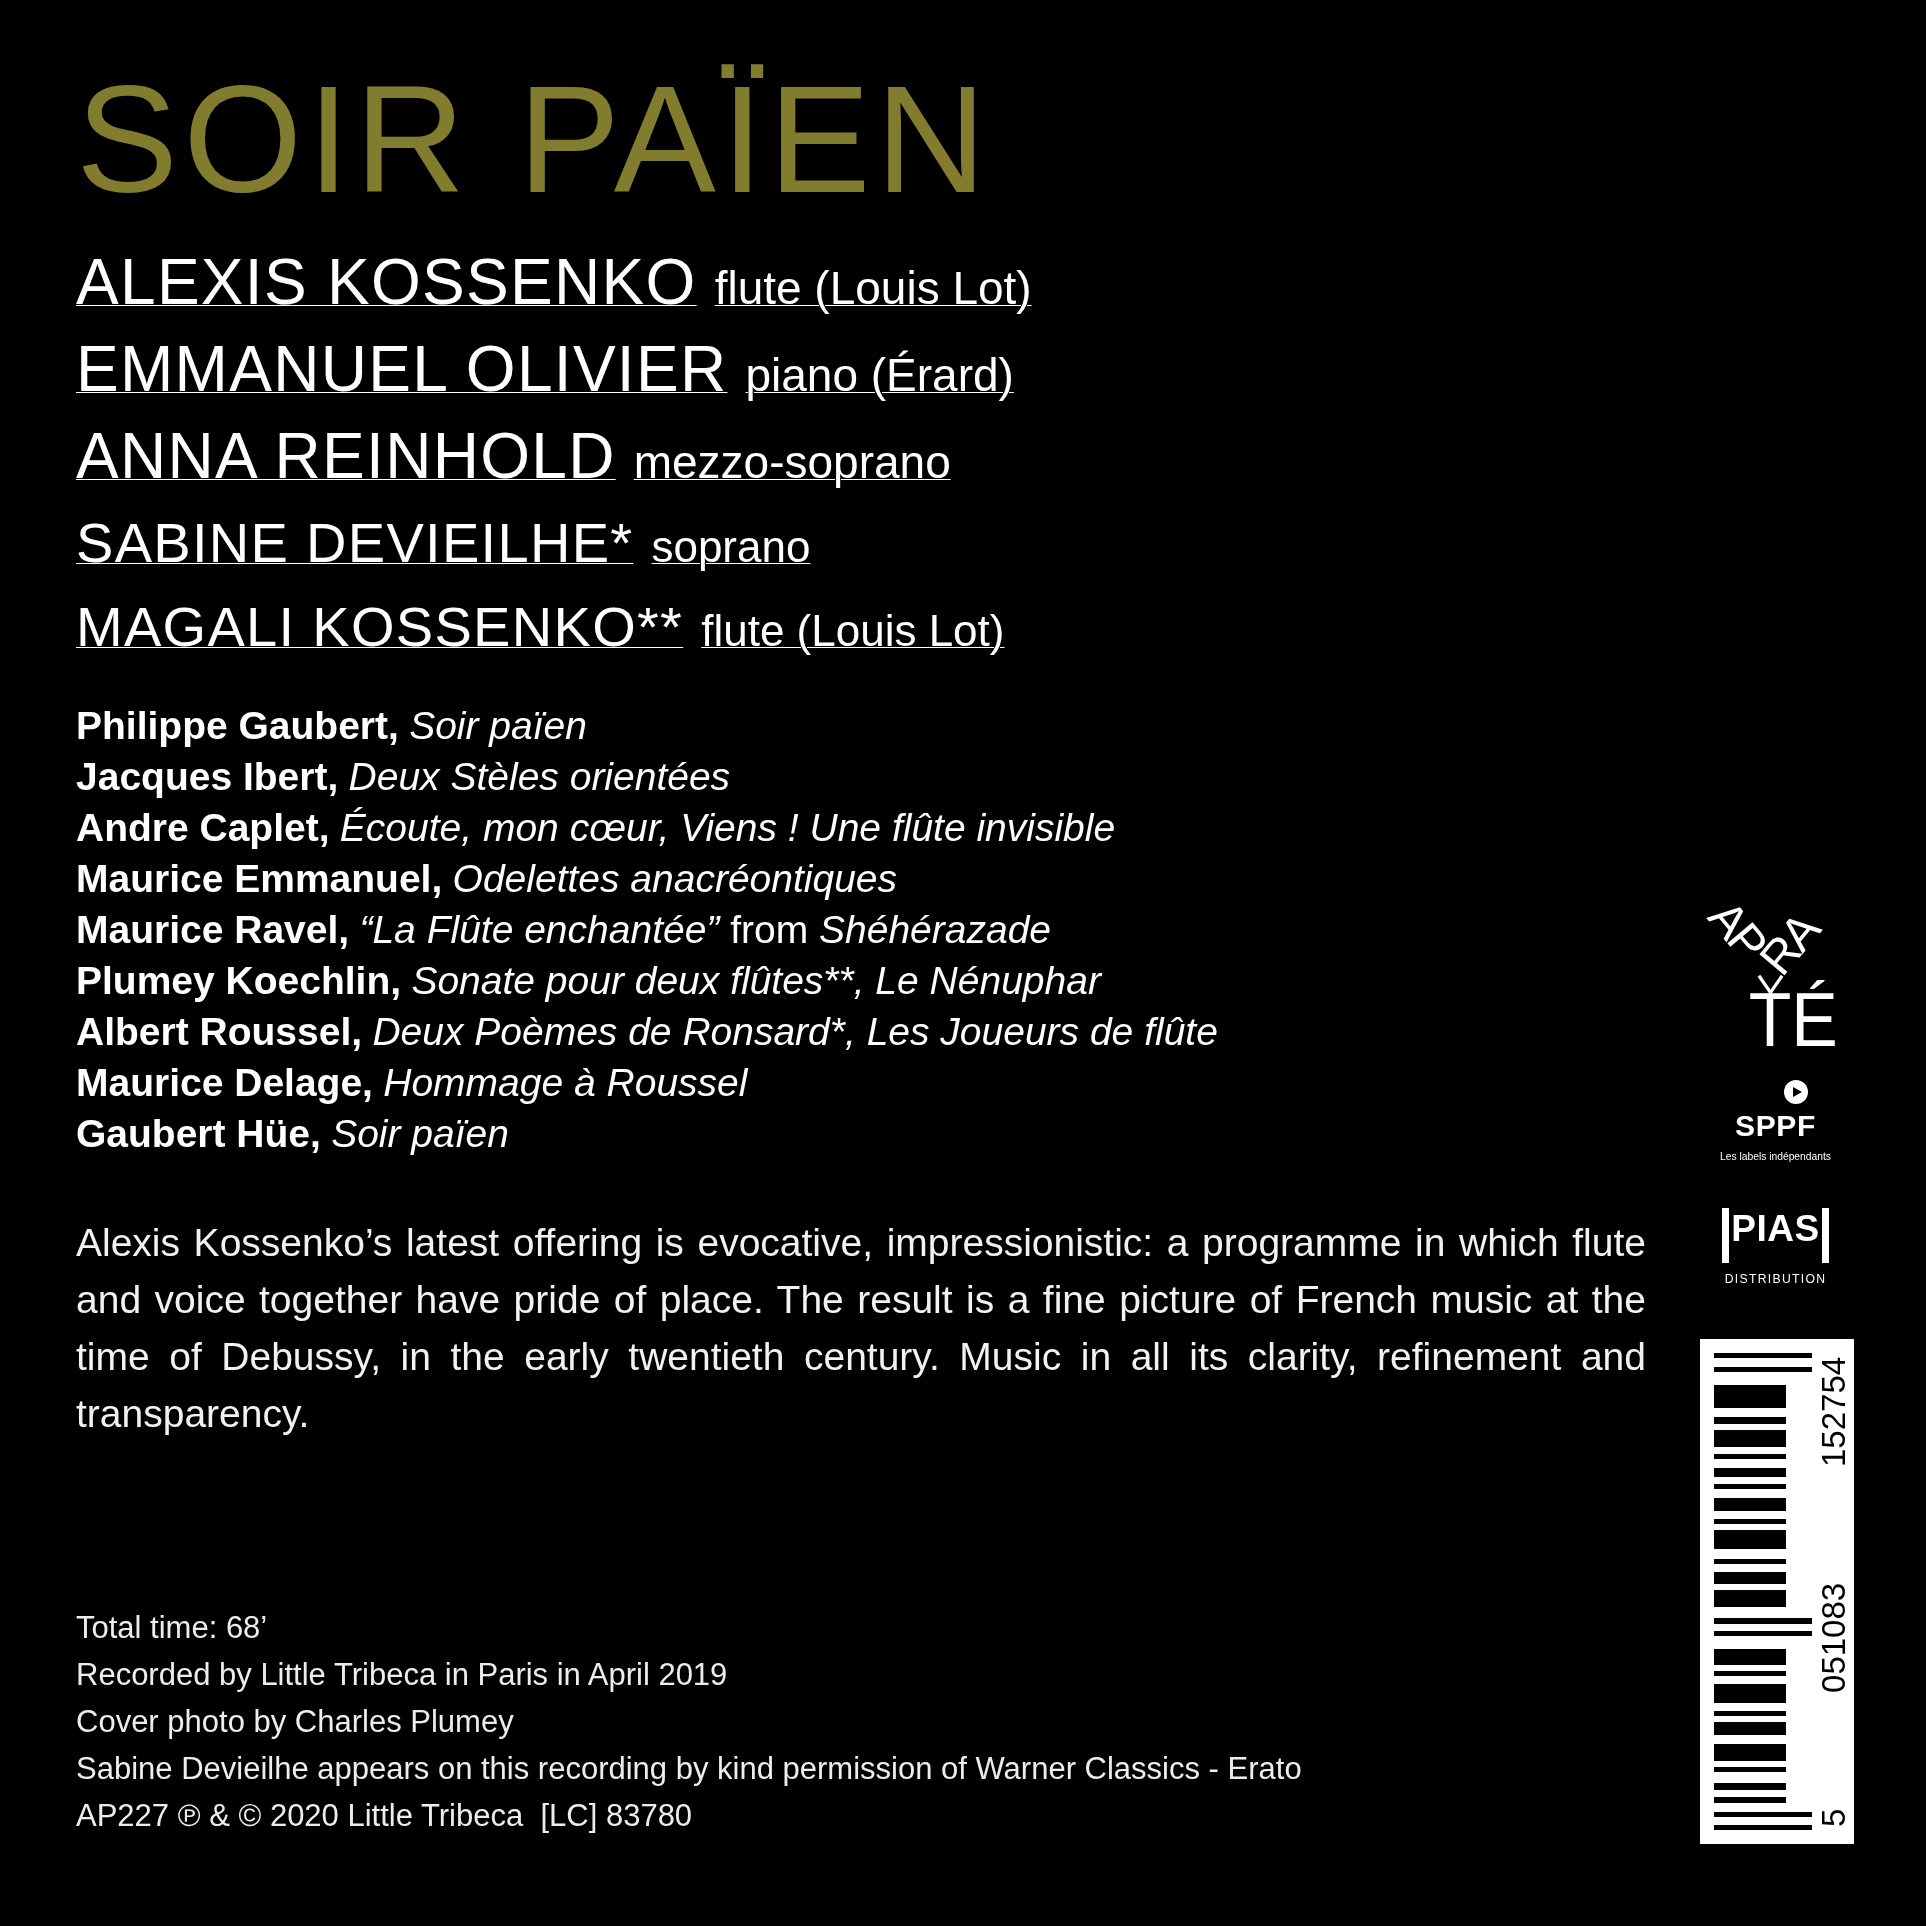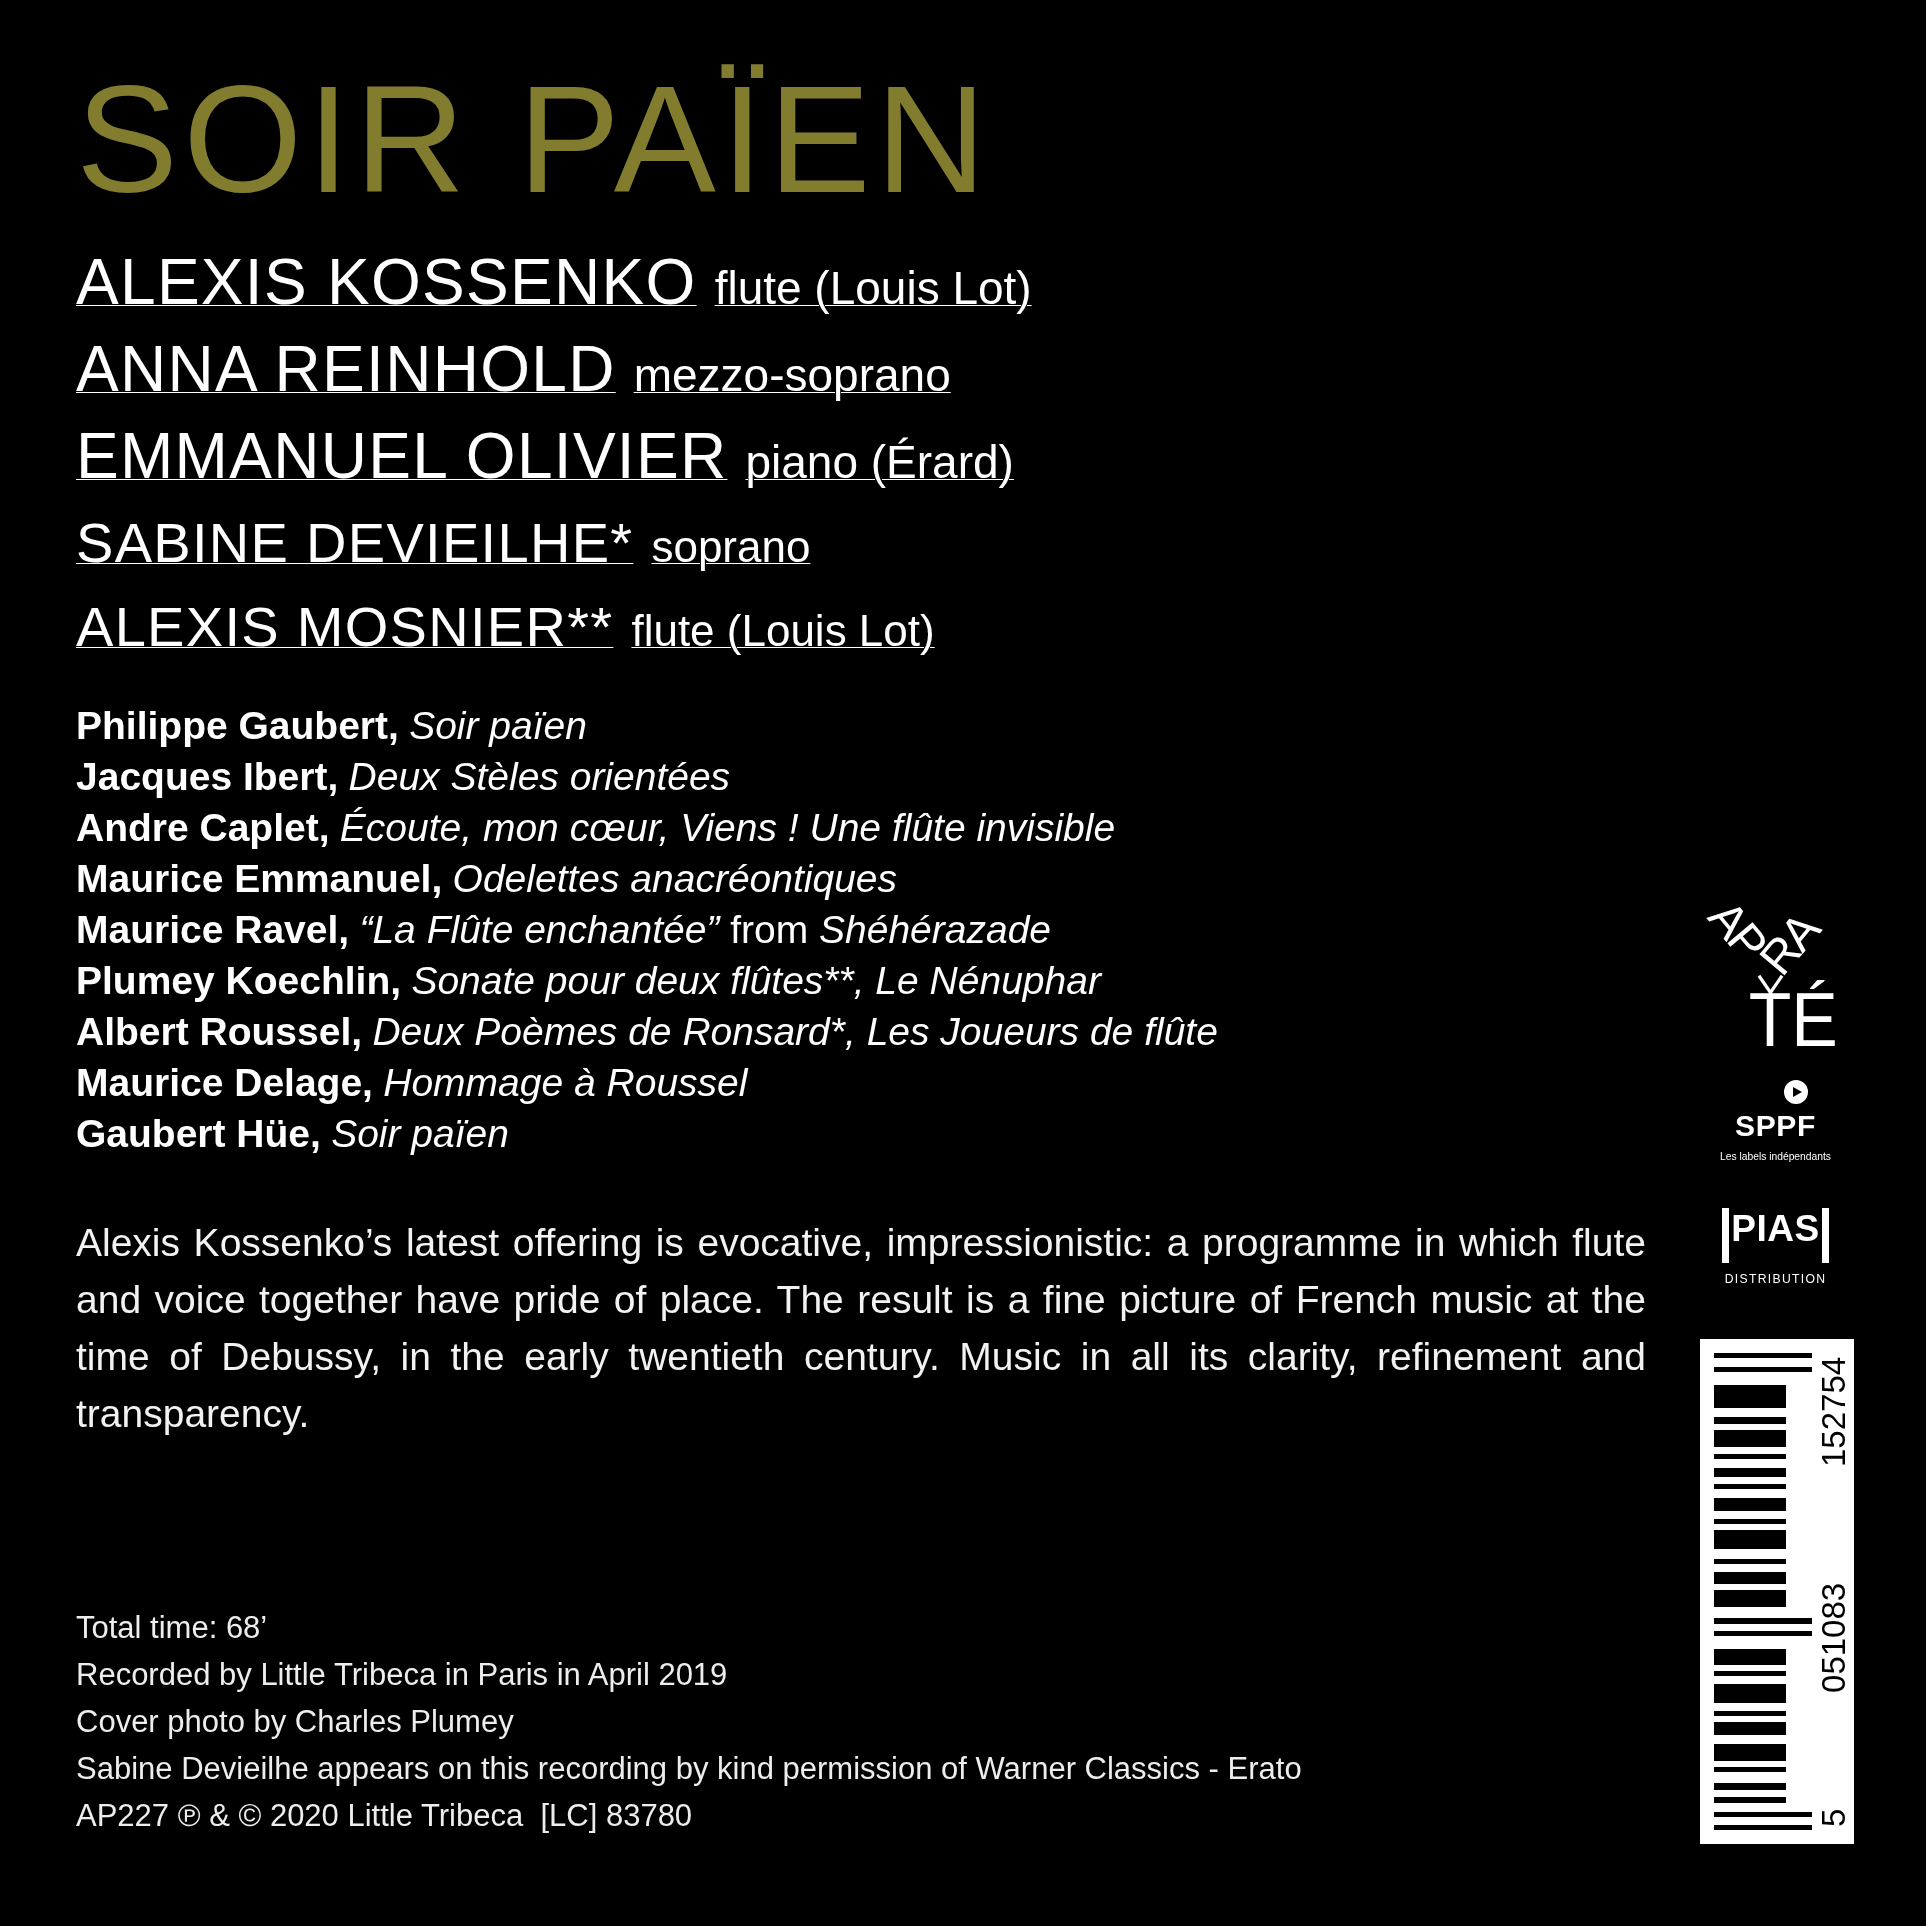--- a/index.html
+++ b/index.html
@@ -85,30 +85,30 @@
 
   <div class="left-col">
 
     <h1 class="album-title">SOIR PAÏEN</h1>
 
     <div class="artists">
       <div class="artist-row lg">
         <span class="artist-name">ALEXIS KOSSENKO</span><span class="artist-role">flute (Louis Lot)</span>
       </div>
       <div class="artist-row lg">
+        <span class="artist-name">EMMANUEL OLIVIER</span><span class="artist-role">piano (Érard)</span>
+      </div>
+      <div class="artist-row lg">
         <span class="artist-name">ANNA REINHOLD</span><span class="artist-role">mezzo-soprano</span>
-      </div>
-      <div class="artist-row lg">
-        <span class="artist-name">EMMANUEL OLIVIER</span><span class="artist-role">piano (Érard)</span>
       </div>
       <div class="artist-row sm">
         <span class="artist-name">SABINE DEVIEILHE*</span><span class="artist-role">soprano</span>
       </div>
       <div class="artist-row sm">
-        <span class="artist-name">ALEXIS MOSNIER**</span><span class="artist-role">flute (Louis Lot)</span>
+        <span class="artist-name">MAGALI KOSSENKO**</span><span class="artist-role">flute (Louis Lot)</span>
       </div>
     </div>
 
     <div class="works">
       <div class="work-row"><span class="composer">Philippe Gaubert,</span><span class="work-title">Soir païen</span></div>
       <div class="work-row"><span class="composer">Jacques Ibert,</span><span class="work-title">Deux Stèles orientées</span></div>
       <div class="work-row"><span class="composer">Andre Caplet,</span><span class="work-title">Écoute, mon cœur, Viens ! Une flûte invisible</span></div>
       <div class="work-row"><span class="composer">Maurice Emmanuel,</span><span class="work-title">Odelettes anacréontiques</span></div>
       <div class="work-row"><span class="composer">Maurice Ravel,</span><span class="work-title">“La Flûte enchantée”</span><span class="work-mid"> from </span><span class="work-title">Shéhérazade</span></div>
       <div class="work-row"><span class="composer">Plumey Koechlin,</span><span class="work-title">Sonate pour deux flûtes**, Le Nénuphar</span></div>

